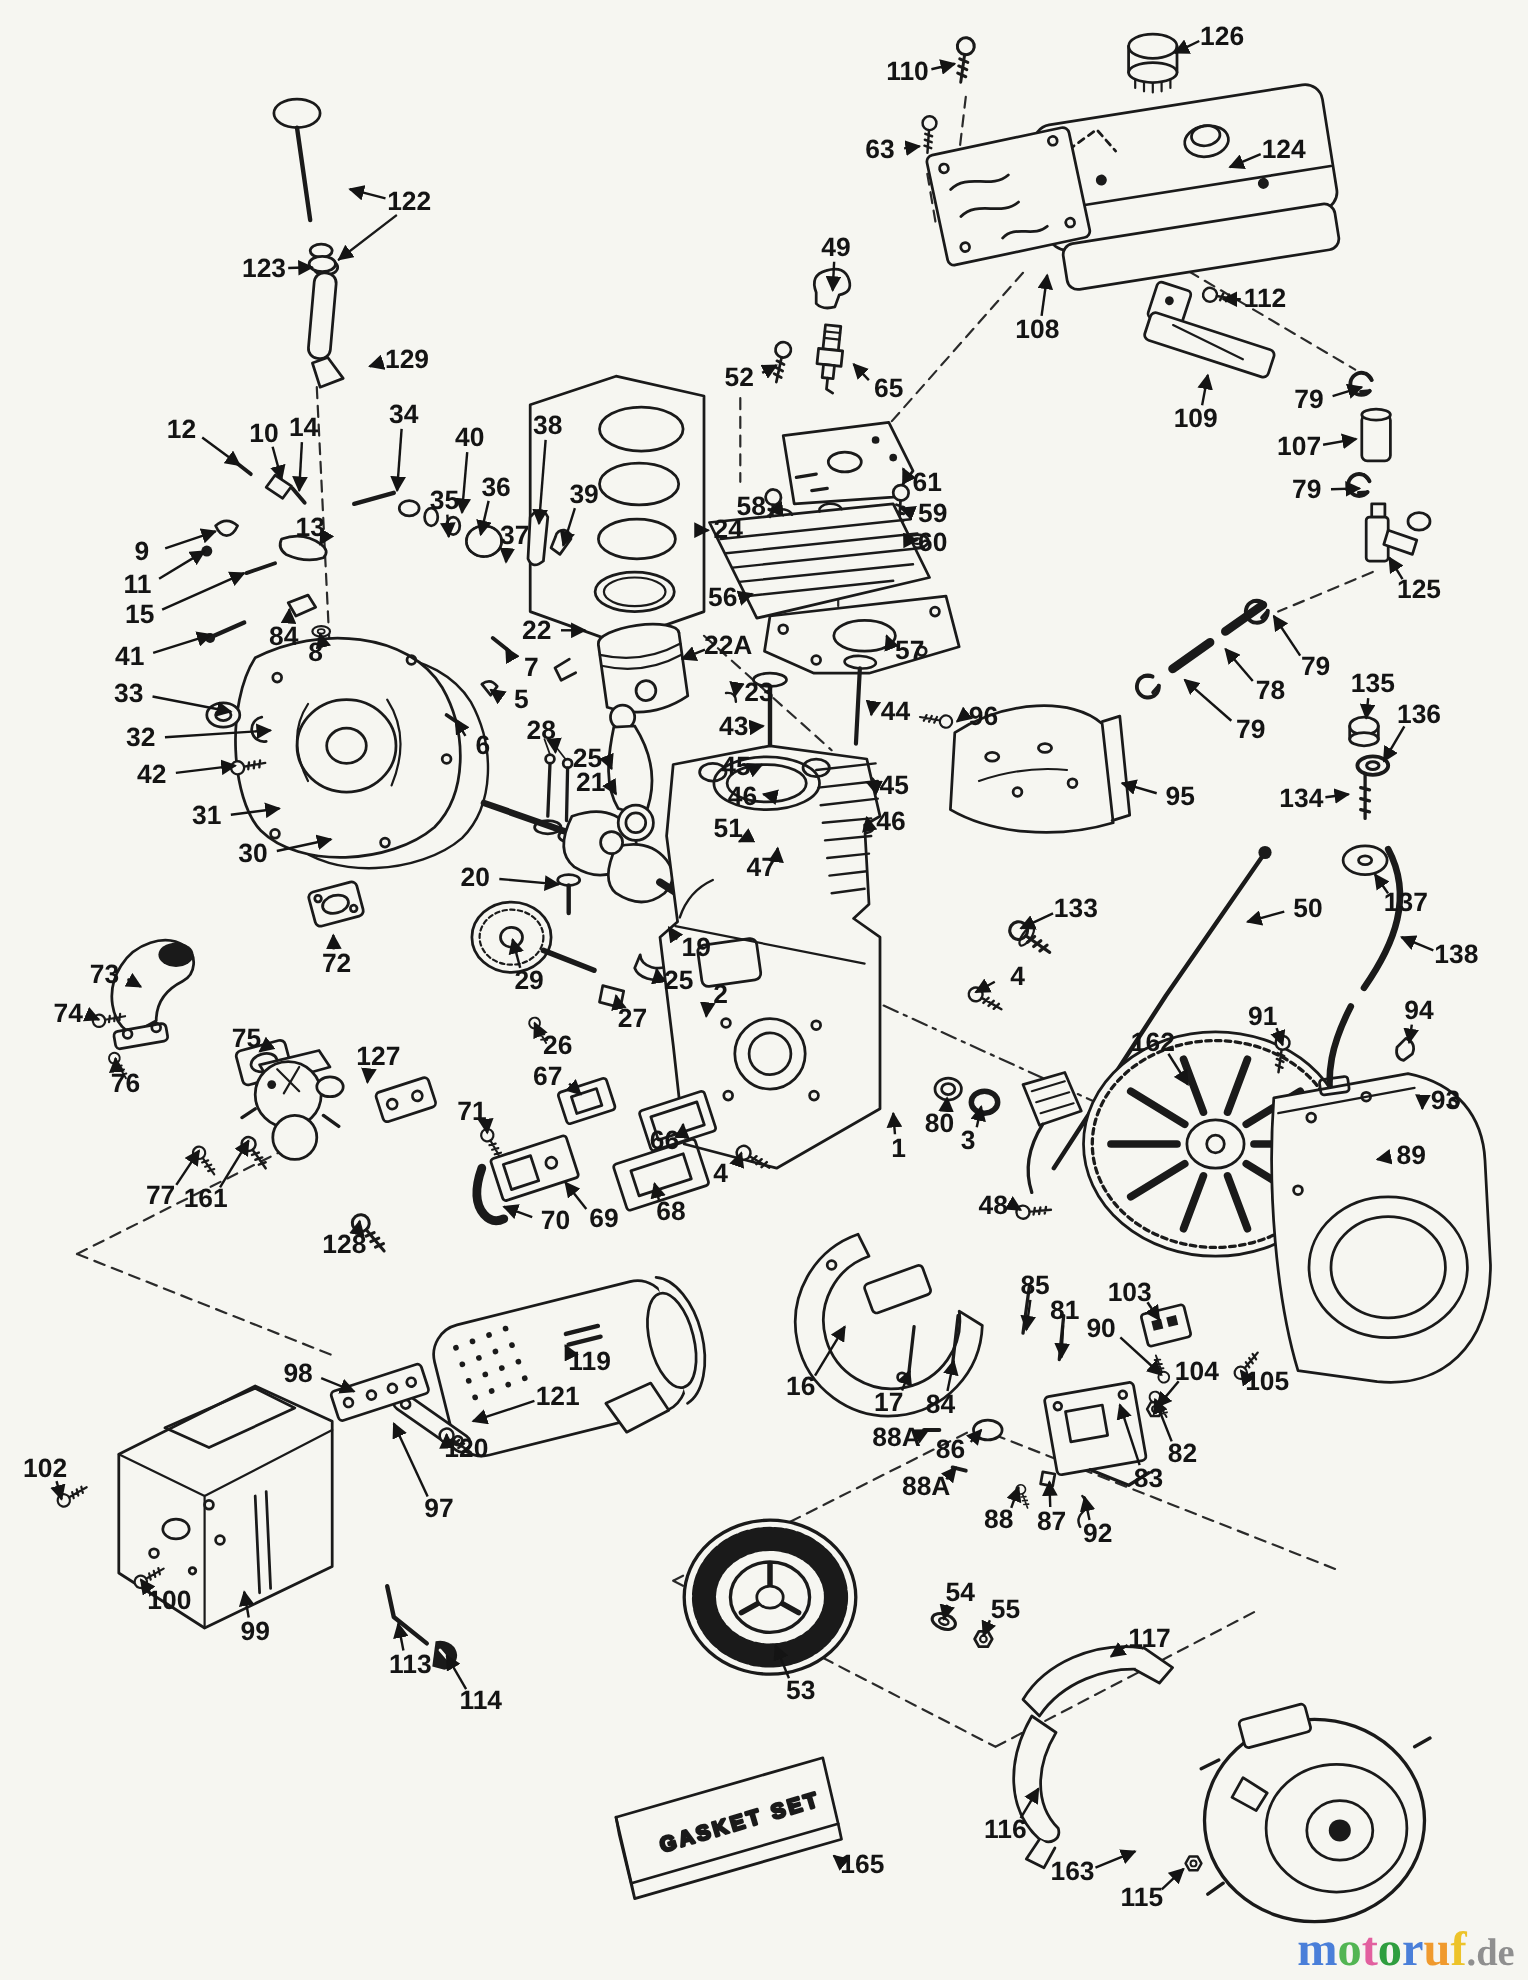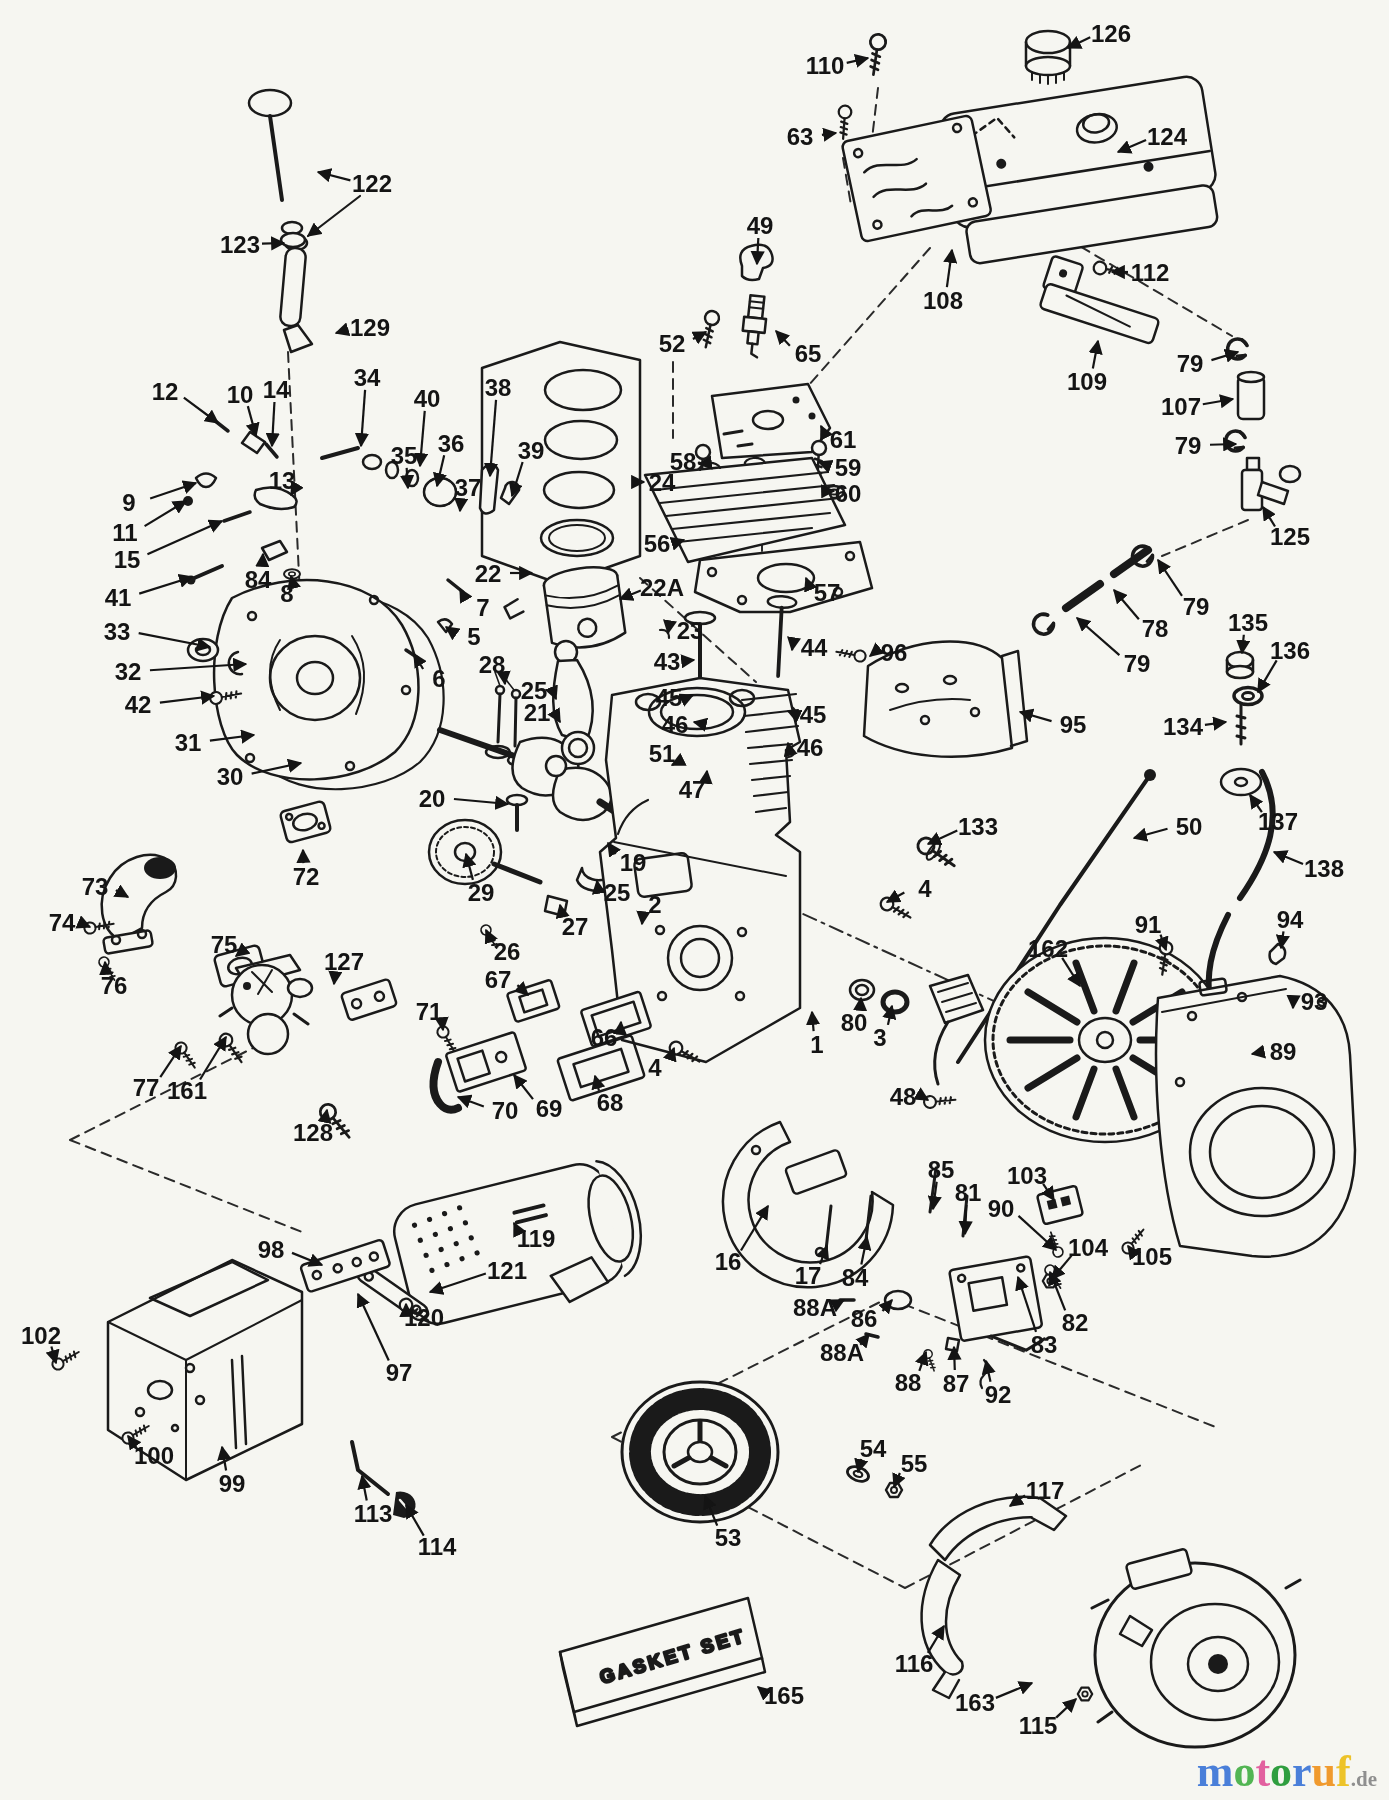--- a/index.html
+++ b/index.html
@@ -4,21 +4,21 @@
 <style>
   html,body{margin:0;padding:0;background:#e8e8e4;}
   .page{position:relative;width:1389px;height:1800px;background:#f6f6f1;overflow:hidden;
         font-family:"Liberation Sans",sans-serif;}
   .page svg{position:absolute;left:0;top:0;}
   svg text.lbl{font-family:"Liberation Sans",sans-serif;font-weight:bold;font-size:24px;fill:#141414;}
   svg text.boxtxt{font-family:"Liberation Sans",sans-serif;font-weight:bold;font-size:19px;
         letter-spacing:3px;fill:#1a1a1a;}
   .wm{position:absolute;right:12px;bottom:6px;font-family:"Liberation Serif",serif;
       font-weight:bold;font-size:44px;line-height:1;user-select:none;}
-  .wm .de{font-size:21px;}
+  .wm .de{font-size:35px;}
 </style>
 </head>
 <body>
 
 <div class="page">
 <svg width="1389" height="1800" viewBox="0 0 1389 1800">
   <defs>
     <marker id="arrow" viewBox="0 0 10 10" refX="9" refY="5" markerWidth="6.5" markerHeight="6.5" orient="auto-start-reverse">
       <path d="M0,0 L10,5 L0,10 z" fill="#141414"></path>
     </marker>

